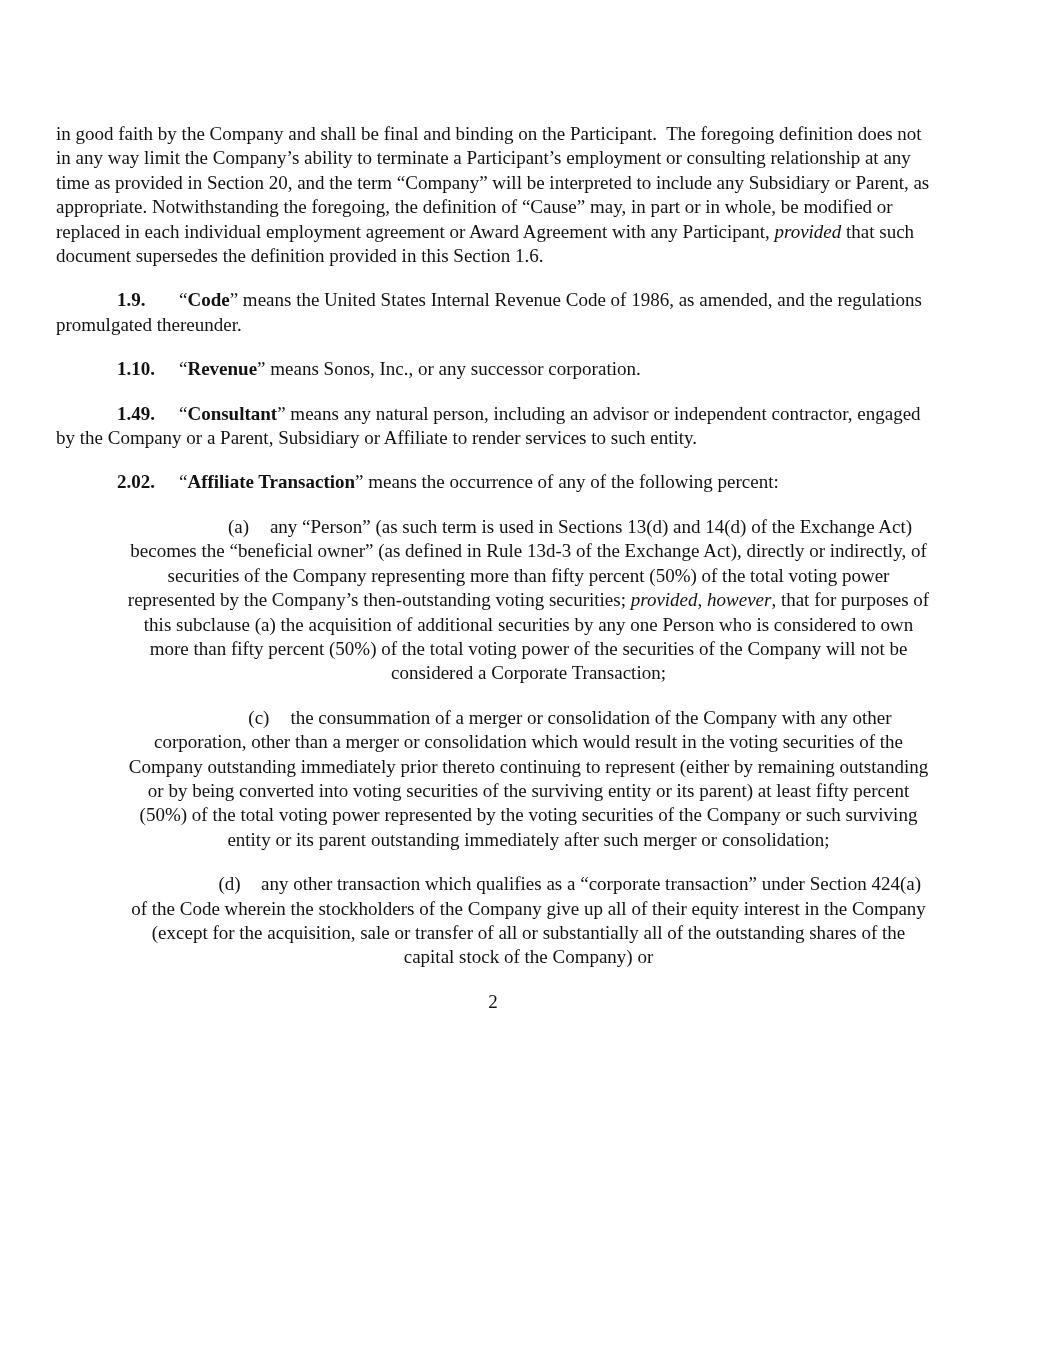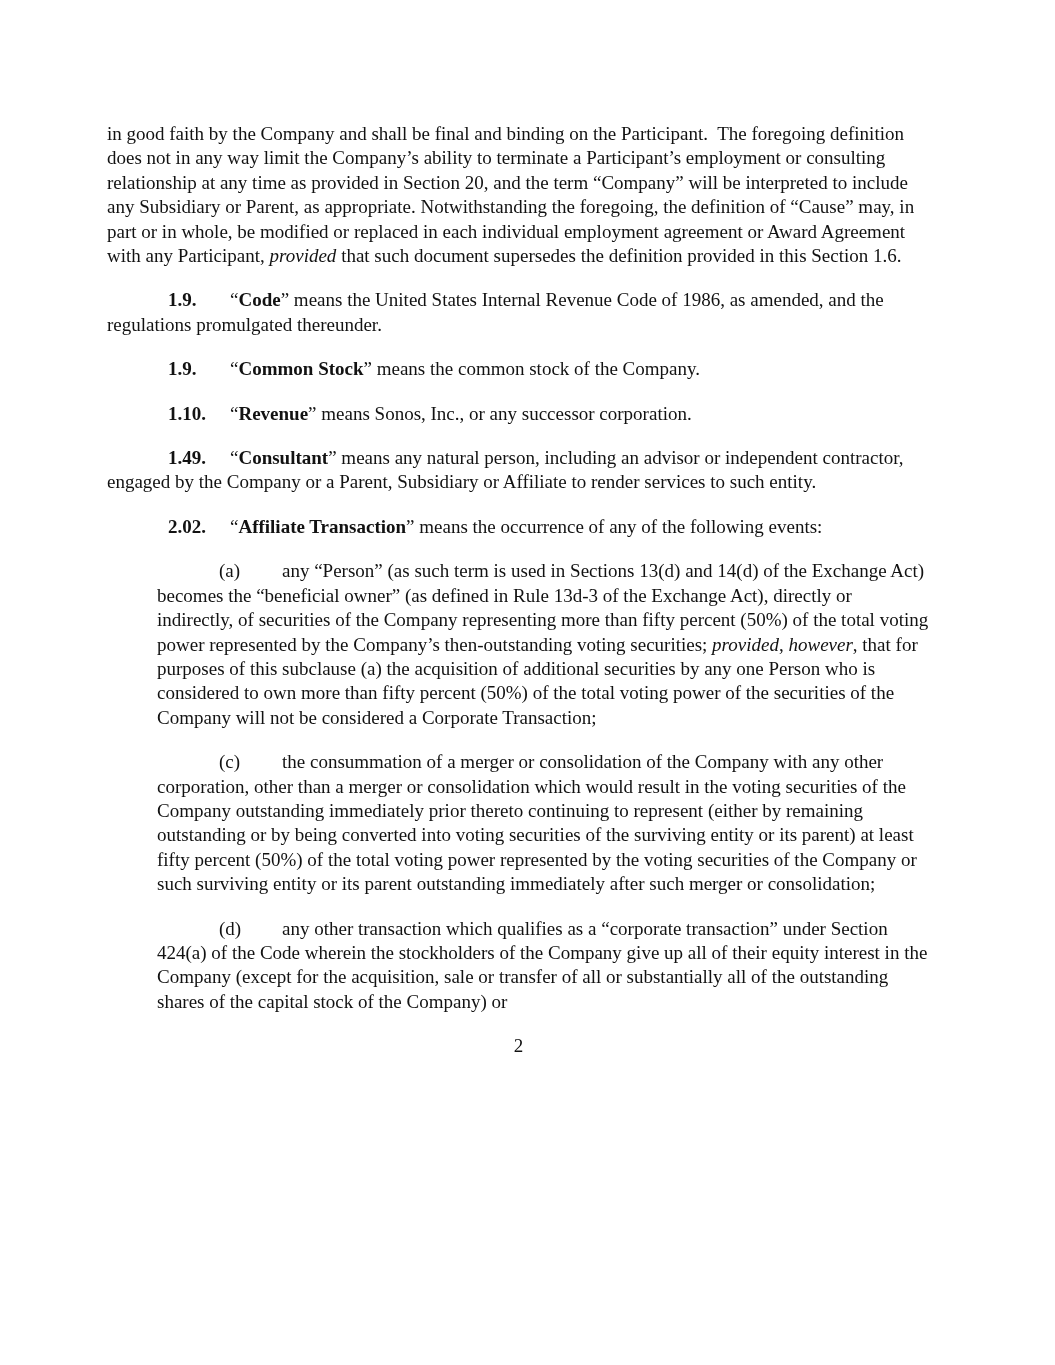--- a/index.html
+++ b/index.html
@@ -11,41 +11,42 @@
     position: relative;
     width: 1055px;
     height: 1365px;
     margin: 0;
     background: #ffffff;
     color: #121212;
     font-family: "Liberation Serif", "DejaVu Serif", serif;
     font-size: 19px;
     line-height: 24.4px;
     box-sizing: border-box;
-    padding: 122px 125px 0 107px;
+    padding: 122px 125px 0 56px;
     overflow: hidden;
   }
   .para {
     margin: 0 0 20px 0;
     white-space: pre-wrap;
   }
   
   .sec {
     text-indent: 61px;
   }
   .num {
     display: inline-block;
     width: 62px;
     text-indent: 0;
     font-weight: bold;
   }
   
   .sub {
-    margin-left: 50px;
+    margin-left: 71px;
     text-indent: 62px;
+    text-align: center;
   }
   .slabel {
     display: inline-block;
     width: 63px;
     text-indent: 0;
   }
   .i  { font-style: italic; }
   .bi { font-weight: bold; }
   .pagenum {
     text-align: center;
@@ -55,27 +56,26 @@
 </head>
 <body>
 
 <div class="page">
 
   <p class="para"><span>in good faith by the Company and shall be final and binding on the Participant.  The foregoing definition does not in any way limit the Company’s ability to terminate a Participant’s employment or consulting relationship at any time as provided in Section 20, and the term “Company” will be interpreted to include any Subsidiary or Parent, as appropriate. Notwithstanding the foregoing, the definition of “Cause” may, in part or in whole, be modified or replaced in each individual employment agreement or Award Agreement with any Participant, </span><span class="i">provided</span><span> that such document supersedes the definition provided in this Section 1.6.</span></p>
 
   <p class="para sec"><span class="num">1.9.</span><span>“</span><span class="bi">Code</span><span>” means the United States Internal Revenue Code of 1986, as amended, and the regulations promulgated thereunder.</span></p>
 
 
-  <p class="para sec"><span class="num">1.9.</span><span>“</span><span class="bi">Common Stock</span><span>” means the common stock of the Company.</span></p>
 
   <p class="para sec"><span class="num">1.10.</span><span>“</span><span class="bi">Revenue</span><span>” means Sonos, Inc., or any successor corporation.</span></p>
 
   <p class="para sec"><span class="num">1.49.</span><span>“</span><span class="bi">Consultant</span><span>” means any natural person, including an advisor or independent contractor, engaged by the Company or a Parent, Subsidiary or Affiliate to render services to such entity.</span></p>
 
-  <p class="para sec"><span class="num">2.02.</span><span>“</span><span class="bi">Affiliate Transaction</span><span>” means the occurrence of any of the following events:</span></p>
+  <p class="para sec"><span class="num">2.02.</span><span>“</span><span class="bi">Affiliate Transaction</span><span>” means the occurrence of any of the following percent:</span></p>
 
   <p class="para sub"><span class="slabel">(a)</span><span>any “Person” (as such term is used in Sections 13(d) and 14(d) of the Exchange Act) becomes the “beneficial owner” (as defined in Rule 13d-3 of the Exchange Act), directly or indirectly, of securities of the Company representing more than fifty percent (50%) of the total voting power represented by the Company’s then-outstanding voting securities; </span><span class="i">provided</span><span>, </span><span class="i">however</span><span>, that for purposes of this subclause (a) the acquisition of additional securities by any one Person who is considered to own more than fifty percent (50%) of the total voting power of the securities of the Company will not be considered a Corporate Transaction;</span></p>
 
 
   <p class="para sub"><span class="slabel">(c)</span><span>the consummation of a merger or consolidation of the Company with any other corporation, other than a merger or consolidation which would result in the voting securities of the Company outstanding immediately prior thereto continuing to represent (either by remaining outstanding or by being converted into voting securities of the surviving entity or its parent) at least fifty percent (50%) of the total voting power represented by the voting securities of the Company or such surviving entity or its parent outstanding immediately after such merger or consolidation;</span></p>
 
   <p class="para sub"><span class="slabel">(d)</span><span>any other transaction which qualifies as a “corporate transaction” under Section 424(a) of the Code wherein the stockholders of the Company give up all of their equity interest in the Company (except for the acquisition, sale or transfer of all or substantially all of the outstanding shares of the capital stock of the Company) or</span></p>
 
   <div class="pagenum">2</div>
 

